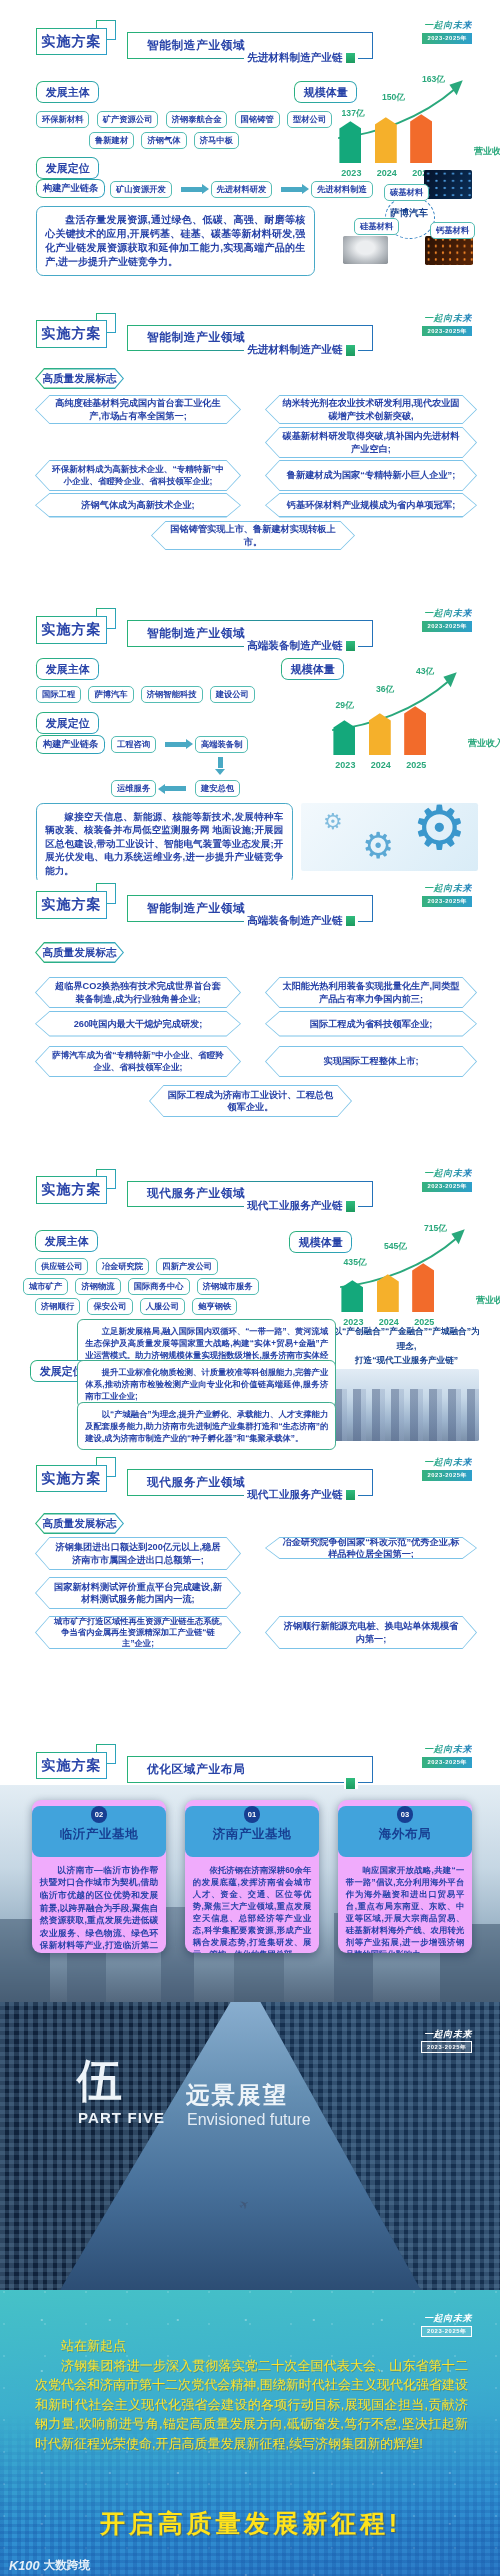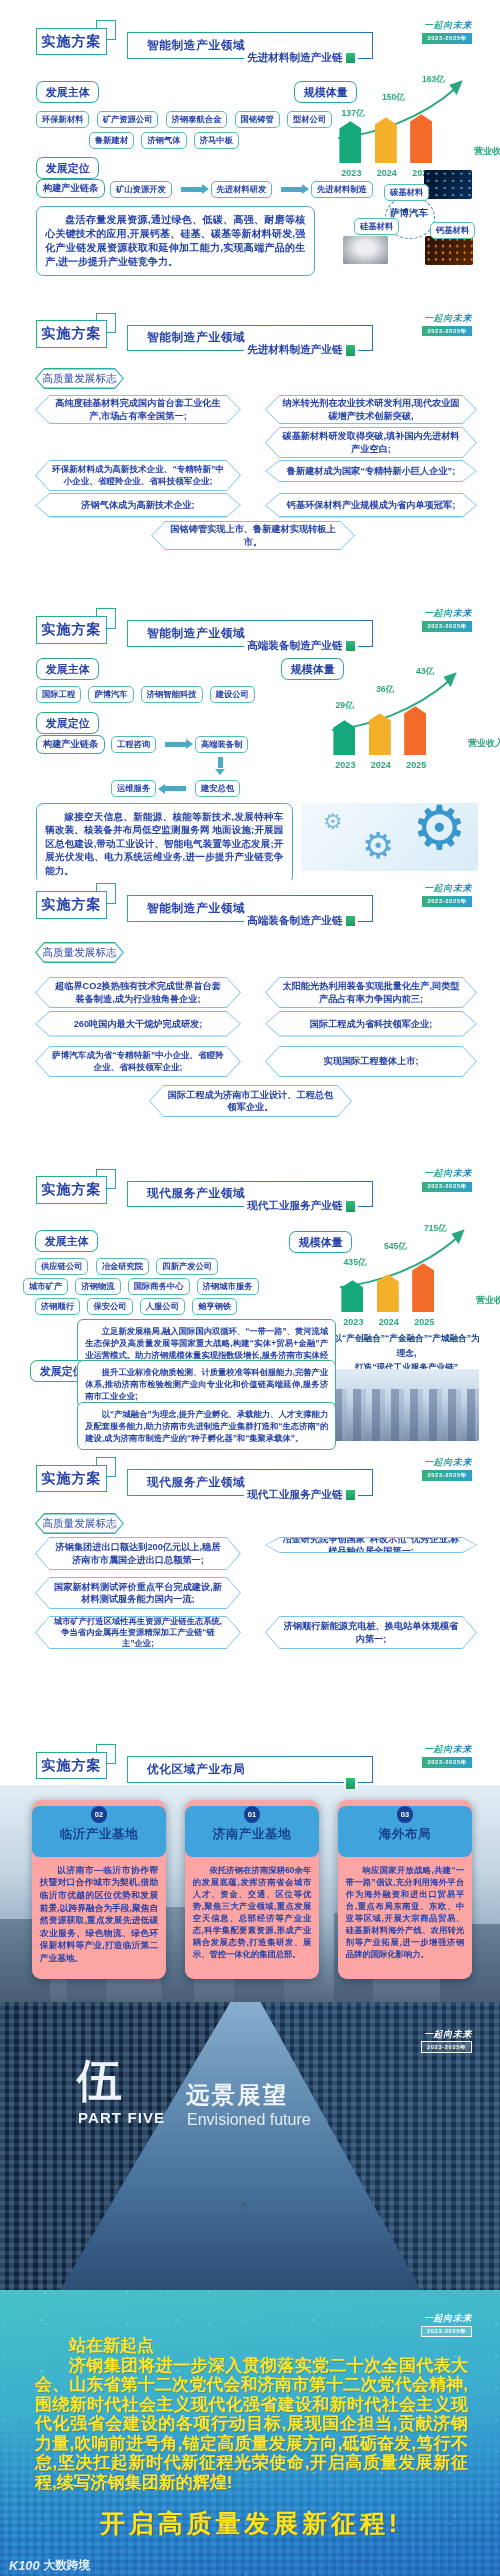--- a/index.html
+++ b/index.html
@@ -26,21 +26,21 @@
   .chip{display:inline-block;border:1.1px solid #55bdb4;border-radius:5px;background:#fff;color:#2843a8;font-weight:800;font-size:8.3px;padding:2.2px 5px;white-space:nowrap}
   .crow{position:absolute;display:flex;gap:7.2px;align-items:center;z-index:3}
   
   .para{position:absolute;border:1.1px solid #47a9c7;border-radius:7.2px;background:#fff;color:#2843a8;font-weight:800;font-size:10px;line-height:1.43;padding:5.6px 8.3px;text-align:justify;z-index:3}
   .para .ind{text-indent:2em}
   .para.gr{border-color:#3fae8f;font-size:8.3px;line-height:1.5;padding:4.5px 7.2px;border-radius:6.1px}
   
   .hex{position:absolute;background:#7cc3e8;clip-path:polygon(14.5px 0,calc(100% - 14.5px) 0,100% 50%,calc(100% - 14.5px) 100%,14.5px 100%,0 50%);display:flex;z-index:3}
   .hex .in{flex:1;margin:1.1px;background:#fff;clip-path:polygon(13.4px 0,calc(100% - 13.4px) 0,100% 50%,calc(100% - 13.4px) 100%,13.4px 100%,0 50%);display:flex;align-items:center;justify-content:center;text-align:center;color:#2843a8;font-weight:800;font-size:9.2px;line-height:1.33;padding:2.2px 15.6px}
   .hexlab{position:absolute;background:linear-gradient(90deg,#29b277,#34a7c2);clip-path:polygon(9px 0,calc(100% - 9px) 0,100% 50%,calc(100% - 9px) 100%,9px 100%,0 50%);display:flex;width:89px;height:21px;z-index:3}
-  .hexlab .in{flex:1;margin:1.4px;background:#fff;clip-path:polygon(7.8px 0,calc(100% - 7.8px) 0,100% 50%,calc(100% - 7.8px) 100%,7.8px 100%,0 50%);display:flex;align-items:center;justify-content:center;font-size:10.6px;font-weight:400;color:#2843a8}
+  .hexlab .in{flex:1;margin:1.4px;background:#fff;clip-path:polygon(7.8px 0,calc(100% - 7.8px) 0,100% 50%,calc(100% - 7.8px) 100%,7.8px 100%,0 50%);display:flex;align-items:center;justify-content:center;font-size:10.6px;font-weight:700;color:#2843a8}
   
   .chart{position:absolute;width:184px;height:109px;z-index:2}
   .bars{position:absolute;left:13.4px;bottom:16.7px;display:flex;align-items:flex-end;gap:13.4px}
   .bar{width:22px;background:#14a87b;clip-path:polygon(50% 0,100% 7.2px,100% 100%,0 100%,0 7.2px)}
   .bar.b1{background:#f5b02b}.bar.b2{background:#f26b2b}
   .yrrow{position:absolute;left:13.4px;bottom:2.2px;display:flex;gap:13.4px}
   .yrrow span{width:22px;text-align:right;color:#2aa87c;font-weight:800;font-size:9px}
   .cval{position:absolute;color:#2aa87c;font-weight:800;font-size:8.6px;white-space:nowrap}
   .v0{left:15.6px;top:37px}.v1{left:56px;top:21px}.v2{left:96px;top:3.3px}
   .rev{position:absolute;color:#2aa87c;font-weight:900;font-size:9px;right:0;bottom:22px;white-space:nowrap}
@@ -60,36 +60,36 @@
   .matlabel{position:absolute;z-index:3}
   .advtxt{position:absolute;font-size:9.5px;font-weight:900;color:#17418f;z-index:2}
   .gearbox{position:absolute;background:linear-gradient(135deg,#f3f9fd,#d9ecf7);border-radius:2.2px;overflow:hidden;z-index:2}
   .gear{position:absolute;color:#3a97cc}
   .img-city{background:linear-gradient(180deg,#e2ecf5 0%,#c6d8e8 40%,#9db4cd 72%,#7b90aa 100%);overflow:hidden}
   .cityrow{position:absolute;bottom:0;left:0;right:0;height:72%;background:repeating-linear-gradient(90deg,rgba(85,105,140,.55) 0 8.3px,rgba(140,160,190,.35) 8.3px 12.8px,transparent 12.8px 19px)}
   .tagline{position:absolute;color:#17418f;font-weight:900;font-size:8.6px;line-height:1.7;text-align:center;z-index:2}
   
   .gbg{position:absolute;left:0;width:501px;background:linear-gradient(180deg,#e3edf4 0%,#c6d7e4 38%,#a2b9cb 62%,#71899f 84%,#53677d 100%)}
   .bld{position:absolute;bottom:0;background:rgba(62,85,110,.55)}
-  .card{position:absolute;width:134px;height:179px;background:#fca5a5;border-radius:9px;overflow:hidden;box-shadow:0 2.8px 9px rgba(10,30,60,.4);z-index:4}
+  .card{position:absolute;width:134px;height:153px;background:#f0abfc;border-radius:9px;overflow:hidden;box-shadow:0 2.8px 9px rgba(10,30,60,.4);z-index:4}
   .chead{height:51px;background:#41a3dc;border-radius:7.8px}
   .cnum{width:16.7px;height:16.7px;margin:6.1px auto 2.8px;border-radius:50%;background:#173f92;color:#fff;font-weight:900;font-size:7.5px;display:flex;align-items:center;justify-content:center}
   .ctitle{text-align:center;font-size:12.5px;font-weight:900;color:#173f92;letter-spacing:0.6px}
   .cbody{padding:6.7px 7.8px;color:#2843a8;font-weight:800;font-size:8.7px;line-height:1.45;text-align:justify;text-indent:2em}
   
   .hsec{background:linear-gradient(180deg,#89aecf 0%,#6690b4 30%,#47709a 65%,#2c4d74 100%)}
   .tower{position:absolute;top:0;bottom:0;left:0;width:501px;background-color:#10233c;background-image:repeating-linear-gradient(90deg,rgba(150,195,230,.22) 0 5px,transparent 5px 9.5px),repeating-linear-gradient(180deg,rgba(150,195,230,.15) 0 3.9px,transparent 3.9px 8.3px)}
   .t1{clip-path:polygon(0 0,46% 0,12% 100%,0 100%)}
   .t2{background-color:#16304f;clip-path:polygon(52% 0,100% 0,100% 100%,84% 100%)}
   .hbig{position:absolute;color:#eef4f9;font-weight:700;z-index:3}
   
   .isec{background:linear-gradient(175deg,#46c2c7 0%,#3bacce 42%,#3090d2 76%,#2b79c6 100%)}
   .stars{position:absolute;inset:0;background-image:radial-gradient(rgba(255,255,255,.95) 0.6px,transparent 0.9px),radial-gradient(rgba(255,255,255,.55) 0.6px,transparent 0.8px);background-size:68px 51px,41px 32px;background-position:7.8px 4.5px,24.5px 18px;opacity:.65}
   .pix{position:absolute;left:0;right:0;bottom:0;height:161px;background-image:repeating-linear-gradient(90deg,rgba(22,85,165,.3) 0 3.9px,transparent 3.9px 8.3px),repeating-linear-gradient(180deg,rgba(22,85,165,.3) 0 3.3px,transparent 3.3px 7.2px);-webkit-mask-image:linear-gradient(180deg,transparent 0%,#000 72%);mask-image:linear-gradient(180deg,transparent 0%,#000 72%)}
-  .ytext{position:absolute;color:#ffe52b;font-weight:700;font-size:17px;line-height:19.5px;text-shadow:0.8px 0.8px 0 rgba(110,80,0,.35);z-index:3;text-align:justify}
+  .ytext{position:absolute;color:#ffe52b;font-weight:400;font-size:13px;line-height:19.5px;text-shadow:0.8px 0.8px 0 rgba(110,80,0,.35);z-index:3;text-align:justify}
   .yslogan{position:absolute;left:0;width:100%;text-align:center;color:#ffe21a;font-weight:900;font-size:25px;letter-spacing:3.9px;text-shadow:1.4px 1.4px 0 rgba(110,80,0,.4);z-index:3}
   .wm{position:absolute;left:9px;bottom:4.5px;display:flex;align-items:center;gap:3.9px;color:rgba(255,255,255,.88);font-weight:800;font-size:11.7px;z-index:4}
   .wmlogo{font-style:italic;font-weight:900;font-size:12.8px}
   .plane{position:absolute;color:#41597a;z-index:2;transform:rotate(-32deg)}
 </style>
 </head>
 <body>
 
 <div class="sec" style="height:312px">
   <div class="hdr" style="top:20px">
@@ -200,21 +200,21 @@
     </div>
   <div class="hex" style="left:265px;top:83px;width:212px;height:29px">
       <div class="in">纳米转光剂在农业技术研发利用,现代农业固碳增产技术创新突破,</div>
     </div>
   <div class="hex" style="left:265px;top:115px;width:212px;height:31px">
       <div class="in">碳基新材料研发取得突破,填补国内先进材料产业空白;</div>
     </div>
   <div class="hex" style="left:35px;top:148px;width:206px;height:31px">
       <div class="in" style="font-size:8.6px">环保新材料成为高新技术企业、“专精特新”中小企业、省瞪羚企业、省科技领军企业;</div>
     </div>
-  <div class="hex" style="left:265px;top:148px;width:212px;height:22px">
+  <div class="hex" style="left:265px;top:148px;width:212px;height:31px">
       <div class="in">鲁新建材成为国家“专精特新小巨人企业”;</div>
     </div>
   <div class="hex" style="left:35px;top:181px;width:206px;height:24.5px">
       <div class="in">济钢气体成为高新技术企业;</div>
     </div>
   <div class="hex" style="left:265px;top:181px;width:212px;height:24.5px">
       <div class="in">钙基环保材料产业规模成为省内单项冠军;</div>
     </div>
   <div class="hex" style="left:151px;top:209px;width:204px;height:29px">
       <div class="in">国铭铸管实现上市、鲁新建材实现转板上市。</div>
@@ -408,21 +408,21 @@
     </div>
   <div class="gpill" style="left:30px;top:196px">
       <b>发展定位</b>
     </div>
   <div class="para gr" style="left:77px;top:196px;width:243px">
       <div class="ind">提升工业标准化物质检测、计质量校准等科创服能力,完善产业体系,推动济南市检验检测产业向专业化和价值链高端延伸,服务济南市工业企业;</div>
     </div>
   <div class="para gr" style="left:77px;top:238px;width:243px">
       <div class="ind">以“产城融合”为理念,提升产业孵化、承载能力、人才支撑能力及配套服务能力,助力济南市先进制造产业集群打造和“生态济南”的建设,成为济南市制造产业的“种子孵化器”和“集聚承载体”。</div>
     </div>
-  <div class="tagline" style="left:333px;top:167px;width:147px">
+  <div class="tagline" style="left:333px;top:160px;width:147px">
     <div>以“产创融合”“产金融合”“产城融合”为理念,</div>
     <div>打造“现代工业服务产业链”</div>
   </div>
   <div class="imgbox img-city" style="left:334px;top:205px;width:145px;height:72px">
     <div class="cityrow"></div>
   </div>
 </div>
 
 <div class="sec" style="height:270px">
   <div class="hdr" style="top:1.1px">
@@ -441,21 +441,21 @@
       <div class="slg">一起向未来</div>
       <div class="yrs">2023-2025年</div>
     </div>
   </div>
   <div class="hexlab" style="left:35px;top:57px">
       <div class="in">高质量发展标志</div>
     </div>
   <div class="hex" style="left:35px;top:81px;width:206px;height:33px">
       <div class="in">济钢集团进出口额达到200亿元以上,稳居济南市市属国企进出口总额第一;</div>
     </div>
-  <div class="hex" style="left:265px;top:81px;width:212px;height:16px">
+  <div class="hex" style="left:265px;top:81px;width:212px;height:22px">
       <div class="in">冶金研究院争创国家“科改示范”优秀企业,标样品种位居全国第一;</div>
     </div>
   <div class="hex" style="left:35px;top:121px;width:206px;height:32px">
       <div class="in">国家新材料测试评价重点平台完成建设,新材料测试服务能力国内一流;</div>
     </div>
   <div class="hex" style="left:35px;top:160px;width:206px;height:33px">
       <div class="in" style="font-size:8.3px">城市矿产打造区域性再生资源产业链生态系统,争当省内金属再生资源精深加工产业链“链主”企业;</div>
     </div>
   <div class="hex" style="left:265px;top:160px;width:212px;height:33px">
       <div class="in">济钢顺行新能源充电桩、换电站单体规模省内第一;</div>

